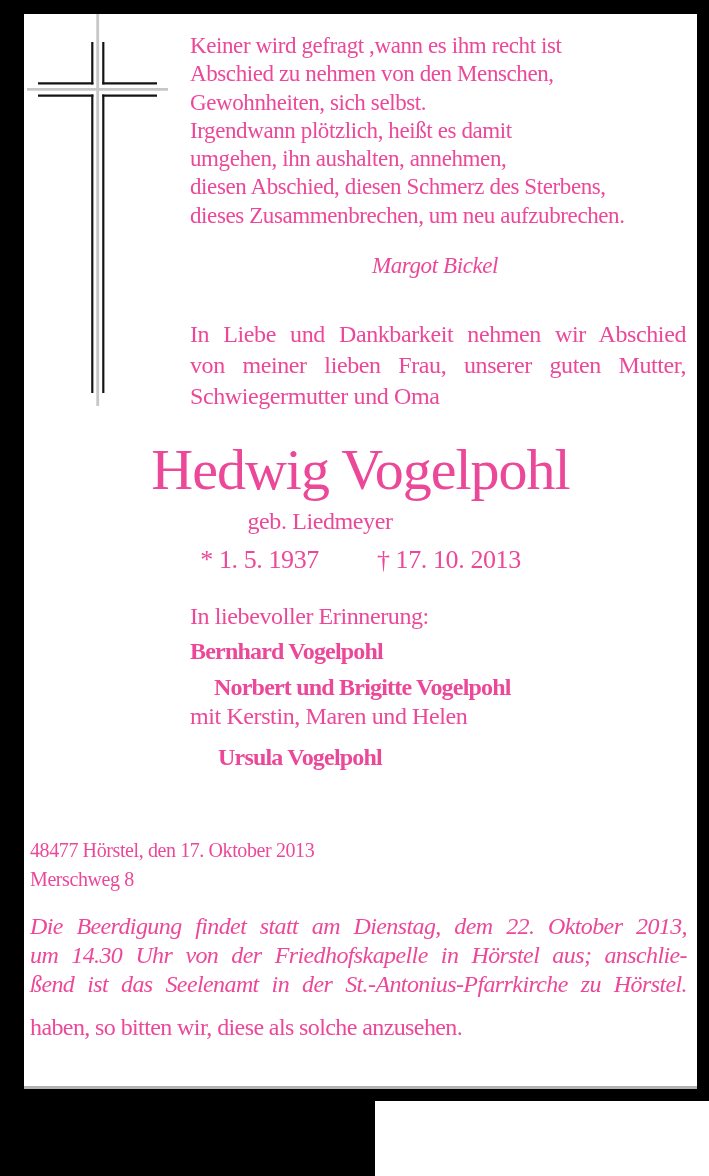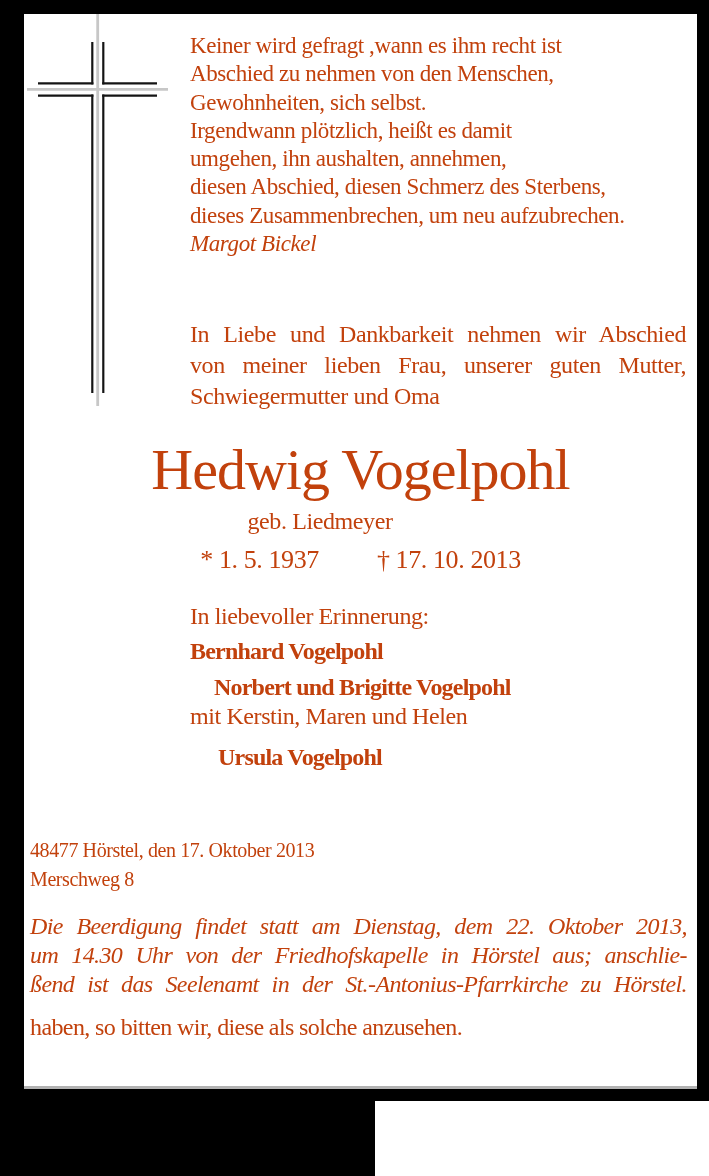--- a/index.html
+++ b/index.html
@@ -10,35 +10,36 @@
     overflow: hidden;
     font-family: "Liberation Serif", "DejaVu Serif", serif;
   }
   .stage { position: absolute; inset: 0; background: #000; }
   .card {
     position: absolute;
     left: 24px; top: 14px;
     width: 673px; height: 1072px;
     background: #fff;
     border-bottom: 3px solid #b2b2b2;
-    color: #c2410c;
+    color: #ec4899;
     letter-spacing: -0.4px;
   }
   .cross-svg { position: absolute; left: 0; top: 0; }
 
   .abs { position: absolute; }
 
   .poem {
     left: 166px; top: 18px; width: 496px;
     font-size: 23px; line-height: 28.3px;
   }
   .poem-attribution {
     font-style: italic;
-    text-align: left;
+    text-align: center;
     padding-right: 6px;
+    margin-top: 22px;
   }
 
   .intro {
     left: 166px; top: 305px; width: 496px;
     font-size: 24px; line-height: 31px;
   }
   .jline { text-align: justify; text-align-last: justify; }
 
   .deceased-name {
     left: 0; top: 425px; width: 673px;

